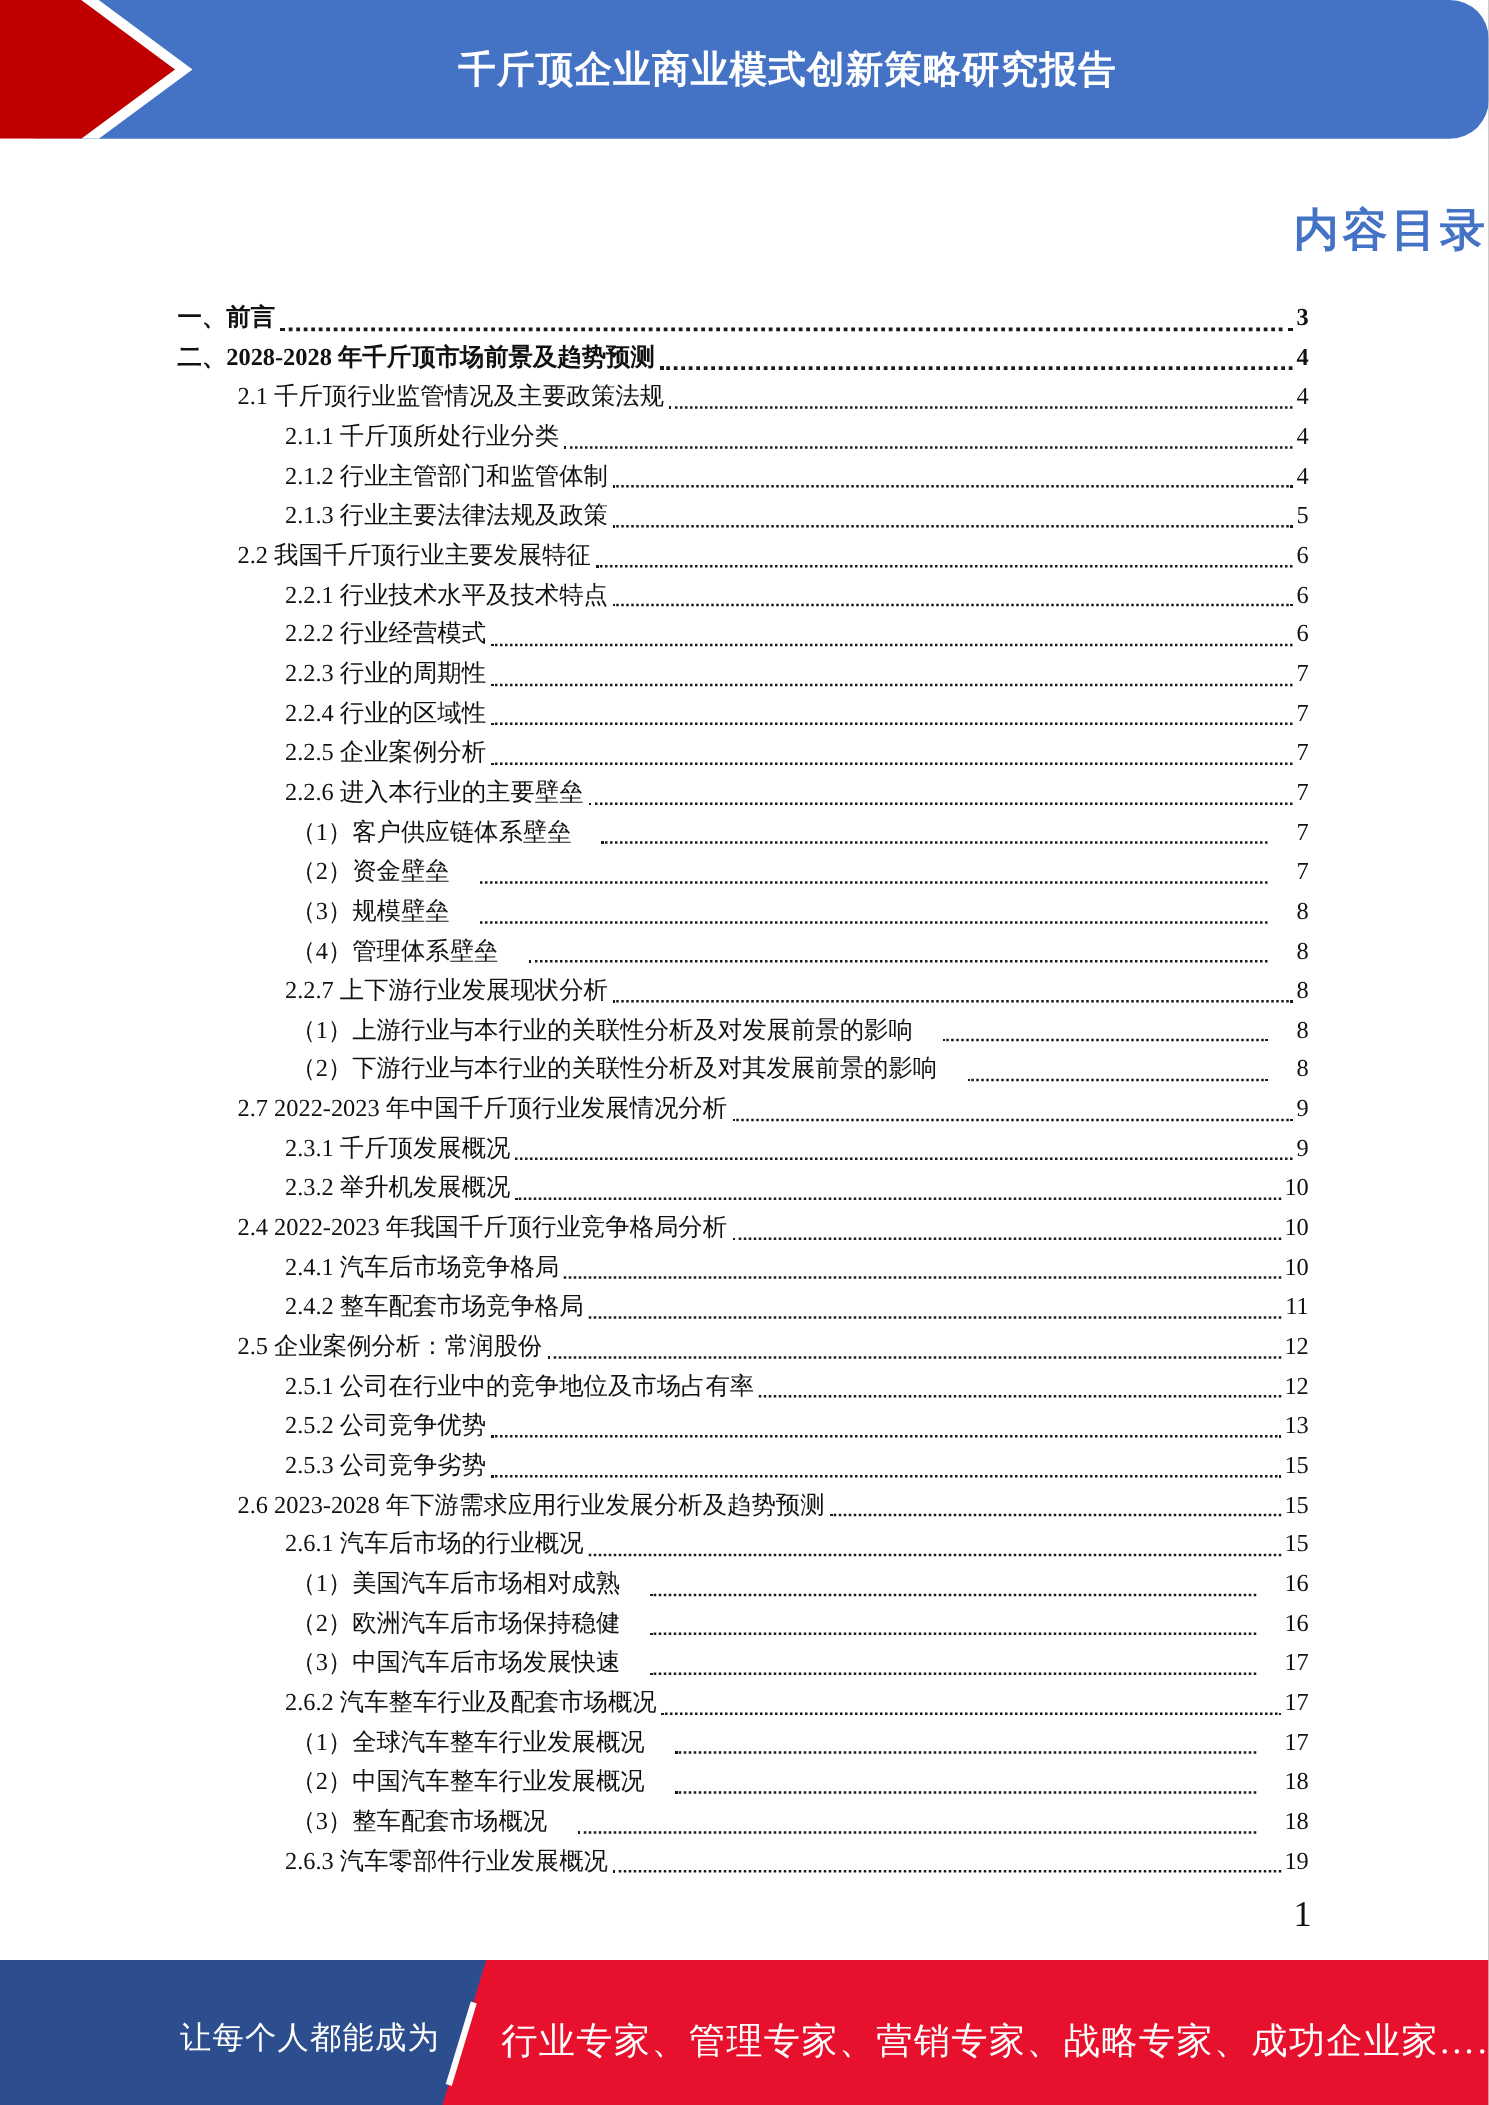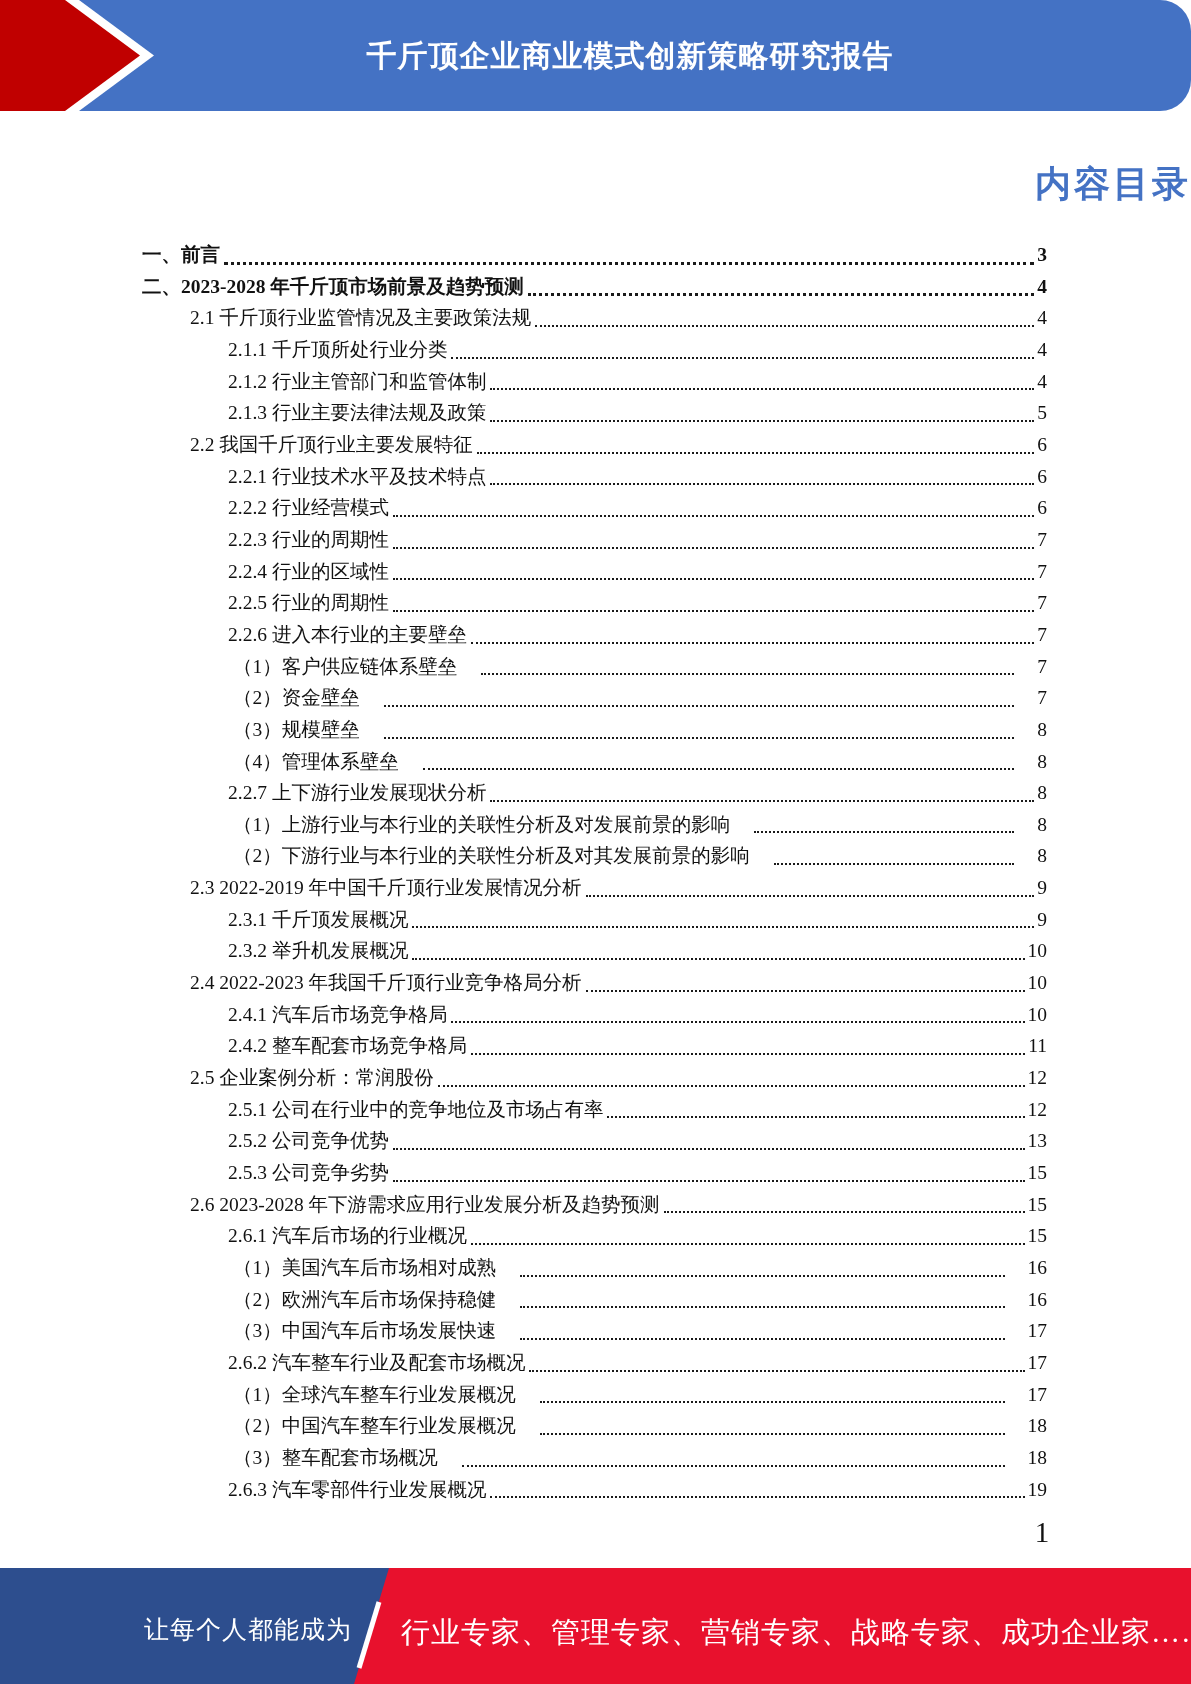--- a/index.html
+++ b/index.html
@@ -115,21 +115,21 @@
   <div class="toc-title">内容目录</div>
 
   <div class="toc">
     <div class="toc-line lv0 bold">
       <span class="toc-label">一、前言</span>
       <span class="toc-dots"></span>
       <span class="toc-page">3</span>
     </div>
 
     <div class="toc-line lv0 bold">
-      <span class="toc-label">二、2023-2028 年千斤顶市场前景及趋势预测</span>
+      <span class="toc-label">二、2028-2028 年千斤顶市场前景及趋势预测</span>
       <span class="toc-dots"></span>
       <span class="toc-page">4</span>
     </div>
 
     <div class="toc-line lv1">
       <span class="toc-label">2.1 千斤顶行业监管情况及主要政策法规</span>
       <span class="toc-dots"></span>
       <span class="toc-page">4</span>
     </div>
 
@@ -175,21 +175,21 @@
       <span class="toc-page">7</span>
     </div>
 
     <div class="toc-line lv2">
       <span class="toc-label">2.2.4 行业的区域性</span>
       <span class="toc-dots"></span>
       <span class="toc-page">7</span>
     </div>
 
     <div class="toc-line lv2">
-      <span class="toc-label">2.2.5 行业的周期性</span>
+      <span class="toc-label">2.2.5 企业案例分析</span>
       <span class="toc-dots"></span>
       <span class="toc-page">7</span>
     </div>
 
     <div class="toc-line lv2">
       <span class="toc-label">2.2.6 进入本行业的主要壁垒</span>
       <span class="toc-dots"></span>
       <span class="toc-page">7</span>
     </div>
 
@@ -229,21 +229,21 @@
       <span class="toc-page">8</span>
     </div>
 
     <div class="toc-line lv3">
       <span class="toc-label">（2）下游行业与本行业的关联性分析及对其发展前景的影响</span>
       <span class="toc-dots"></span>
       <span class="toc-page">8</span>
     </div>
 
     <div class="toc-line lv1">
-      <span class="toc-label">2.3 2022-2019 年中国千斤顶行业发展情况分析</span>
+      <span class="toc-label">2.7 2022-2023 年中国千斤顶行业发展情况分析</span>
       <span class="toc-dots"></span>
       <span class="toc-page">9</span>
     </div>
 
     <div class="toc-line lv2">
       <span class="toc-label">2.3.1 千斤顶发展概况</span>
       <span class="toc-dots"></span>
       <span class="toc-page">9</span>
     </div>
 

